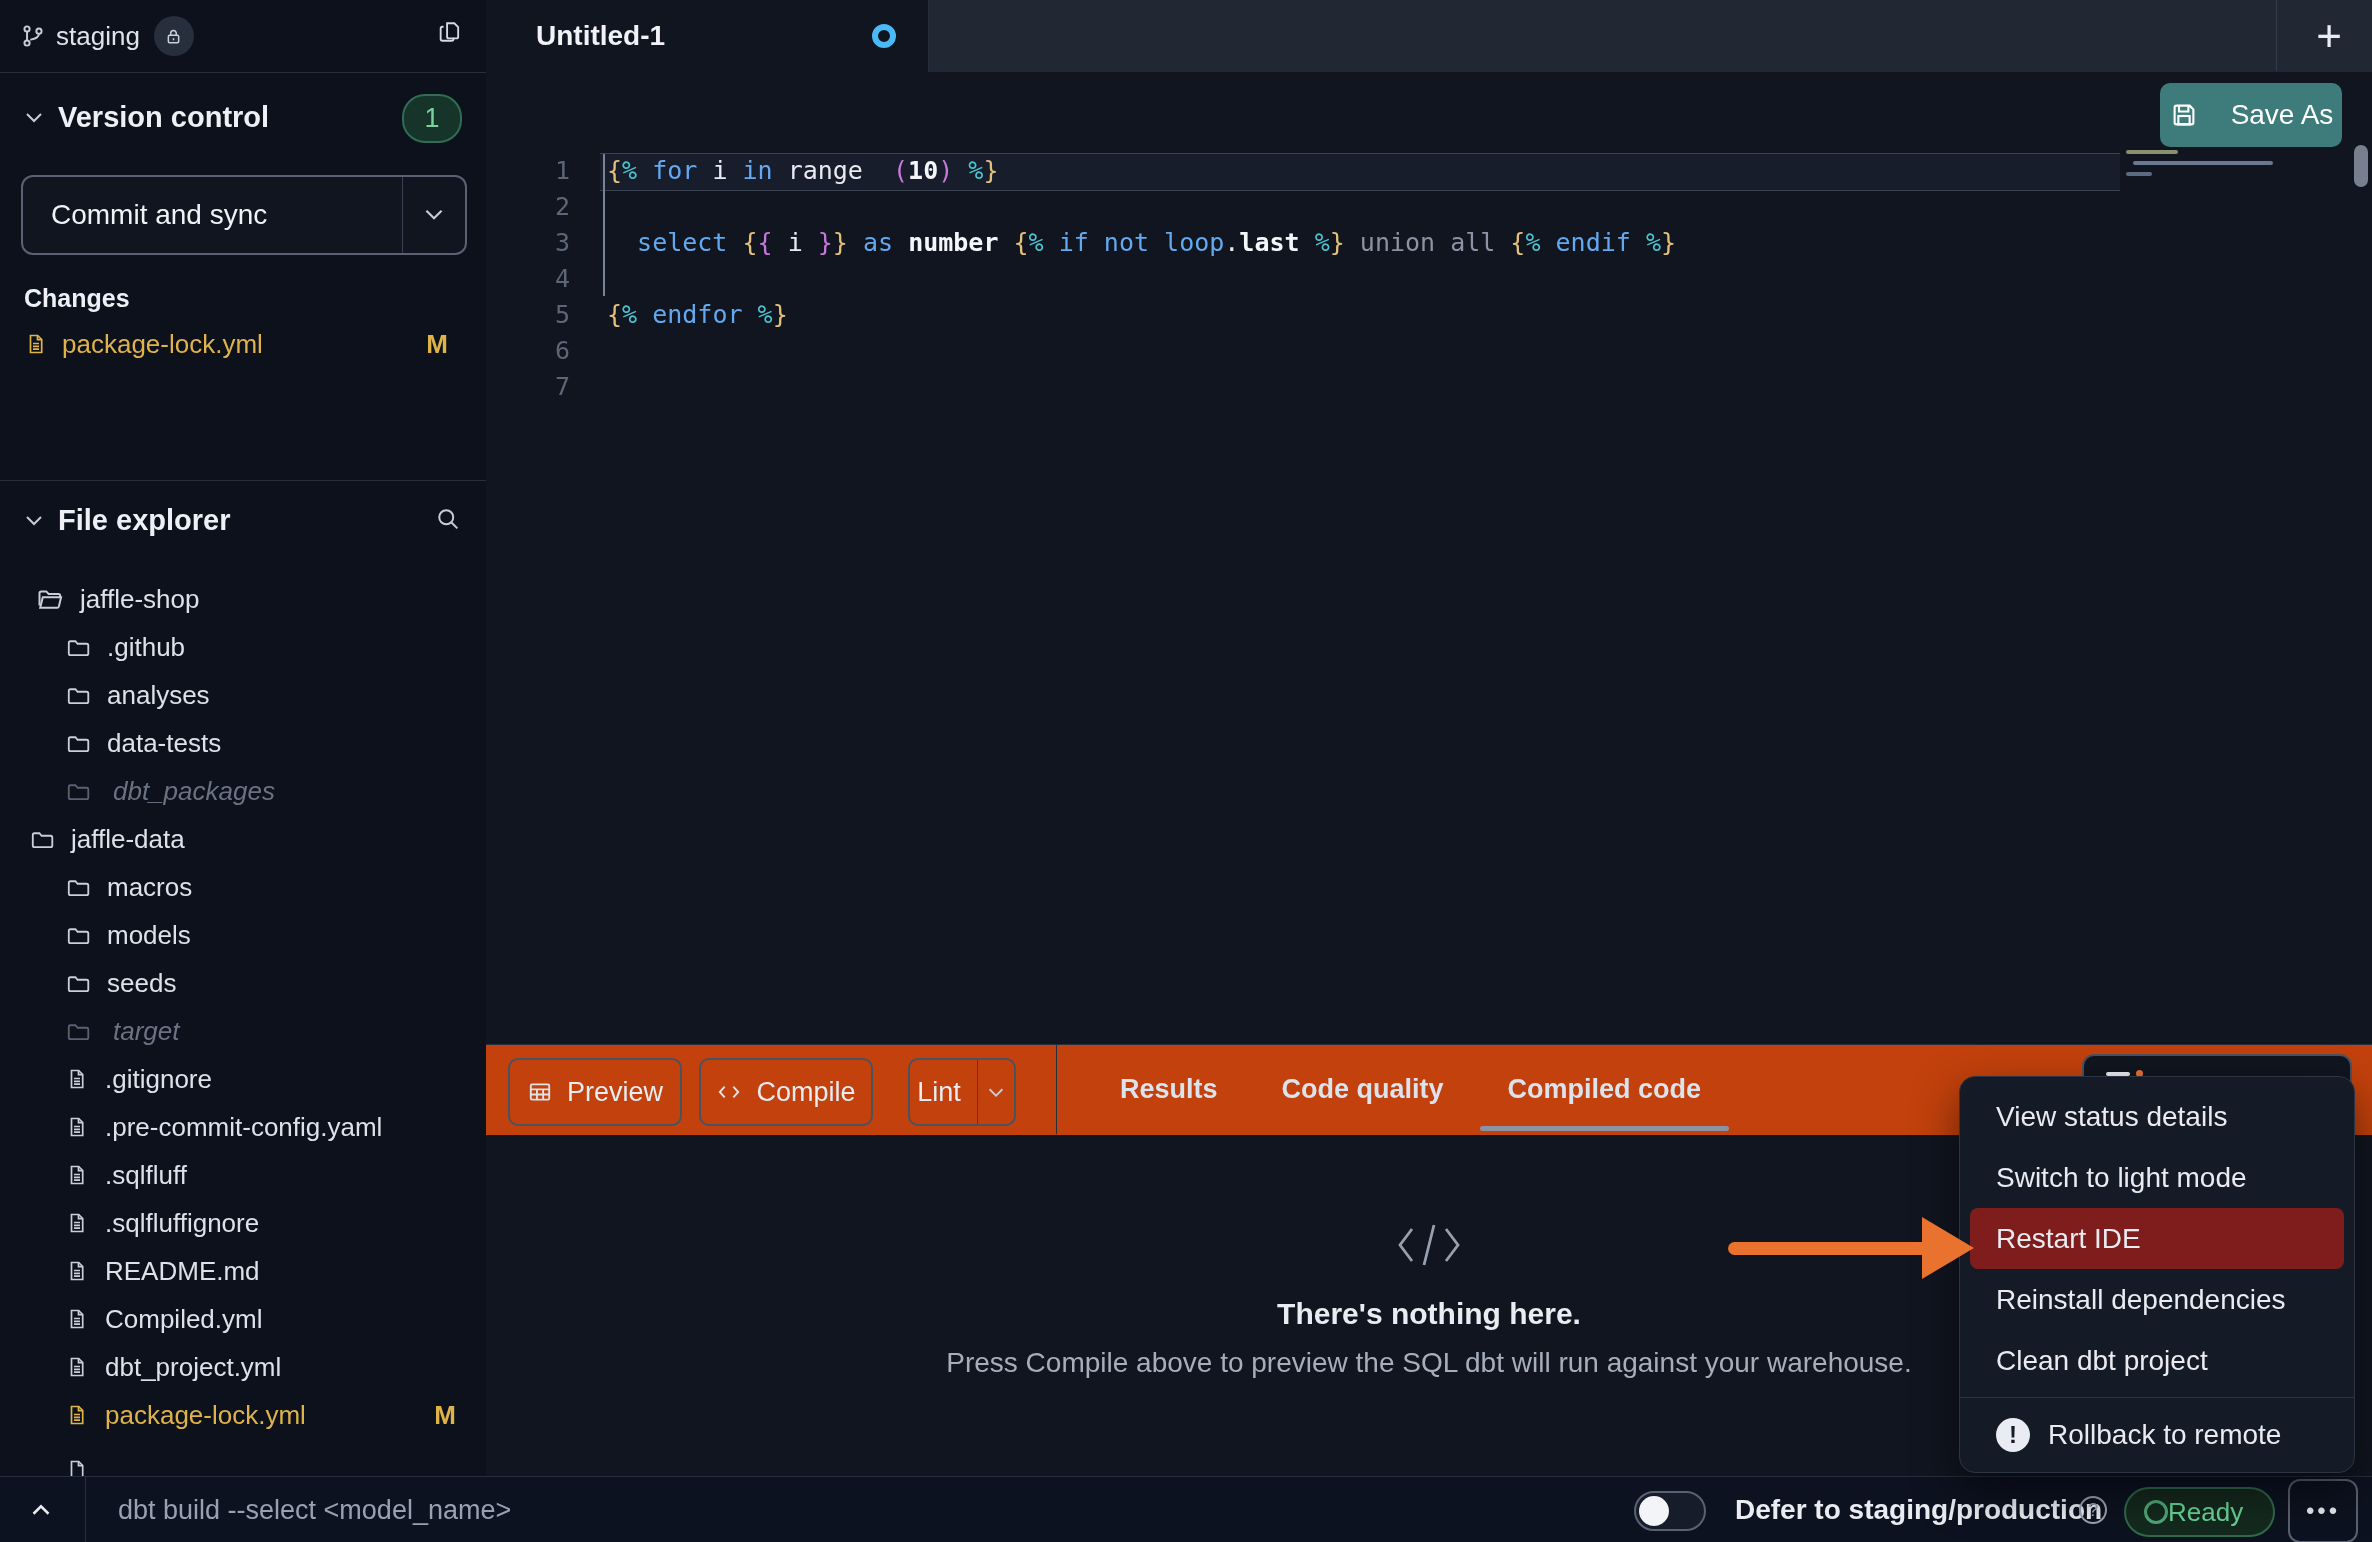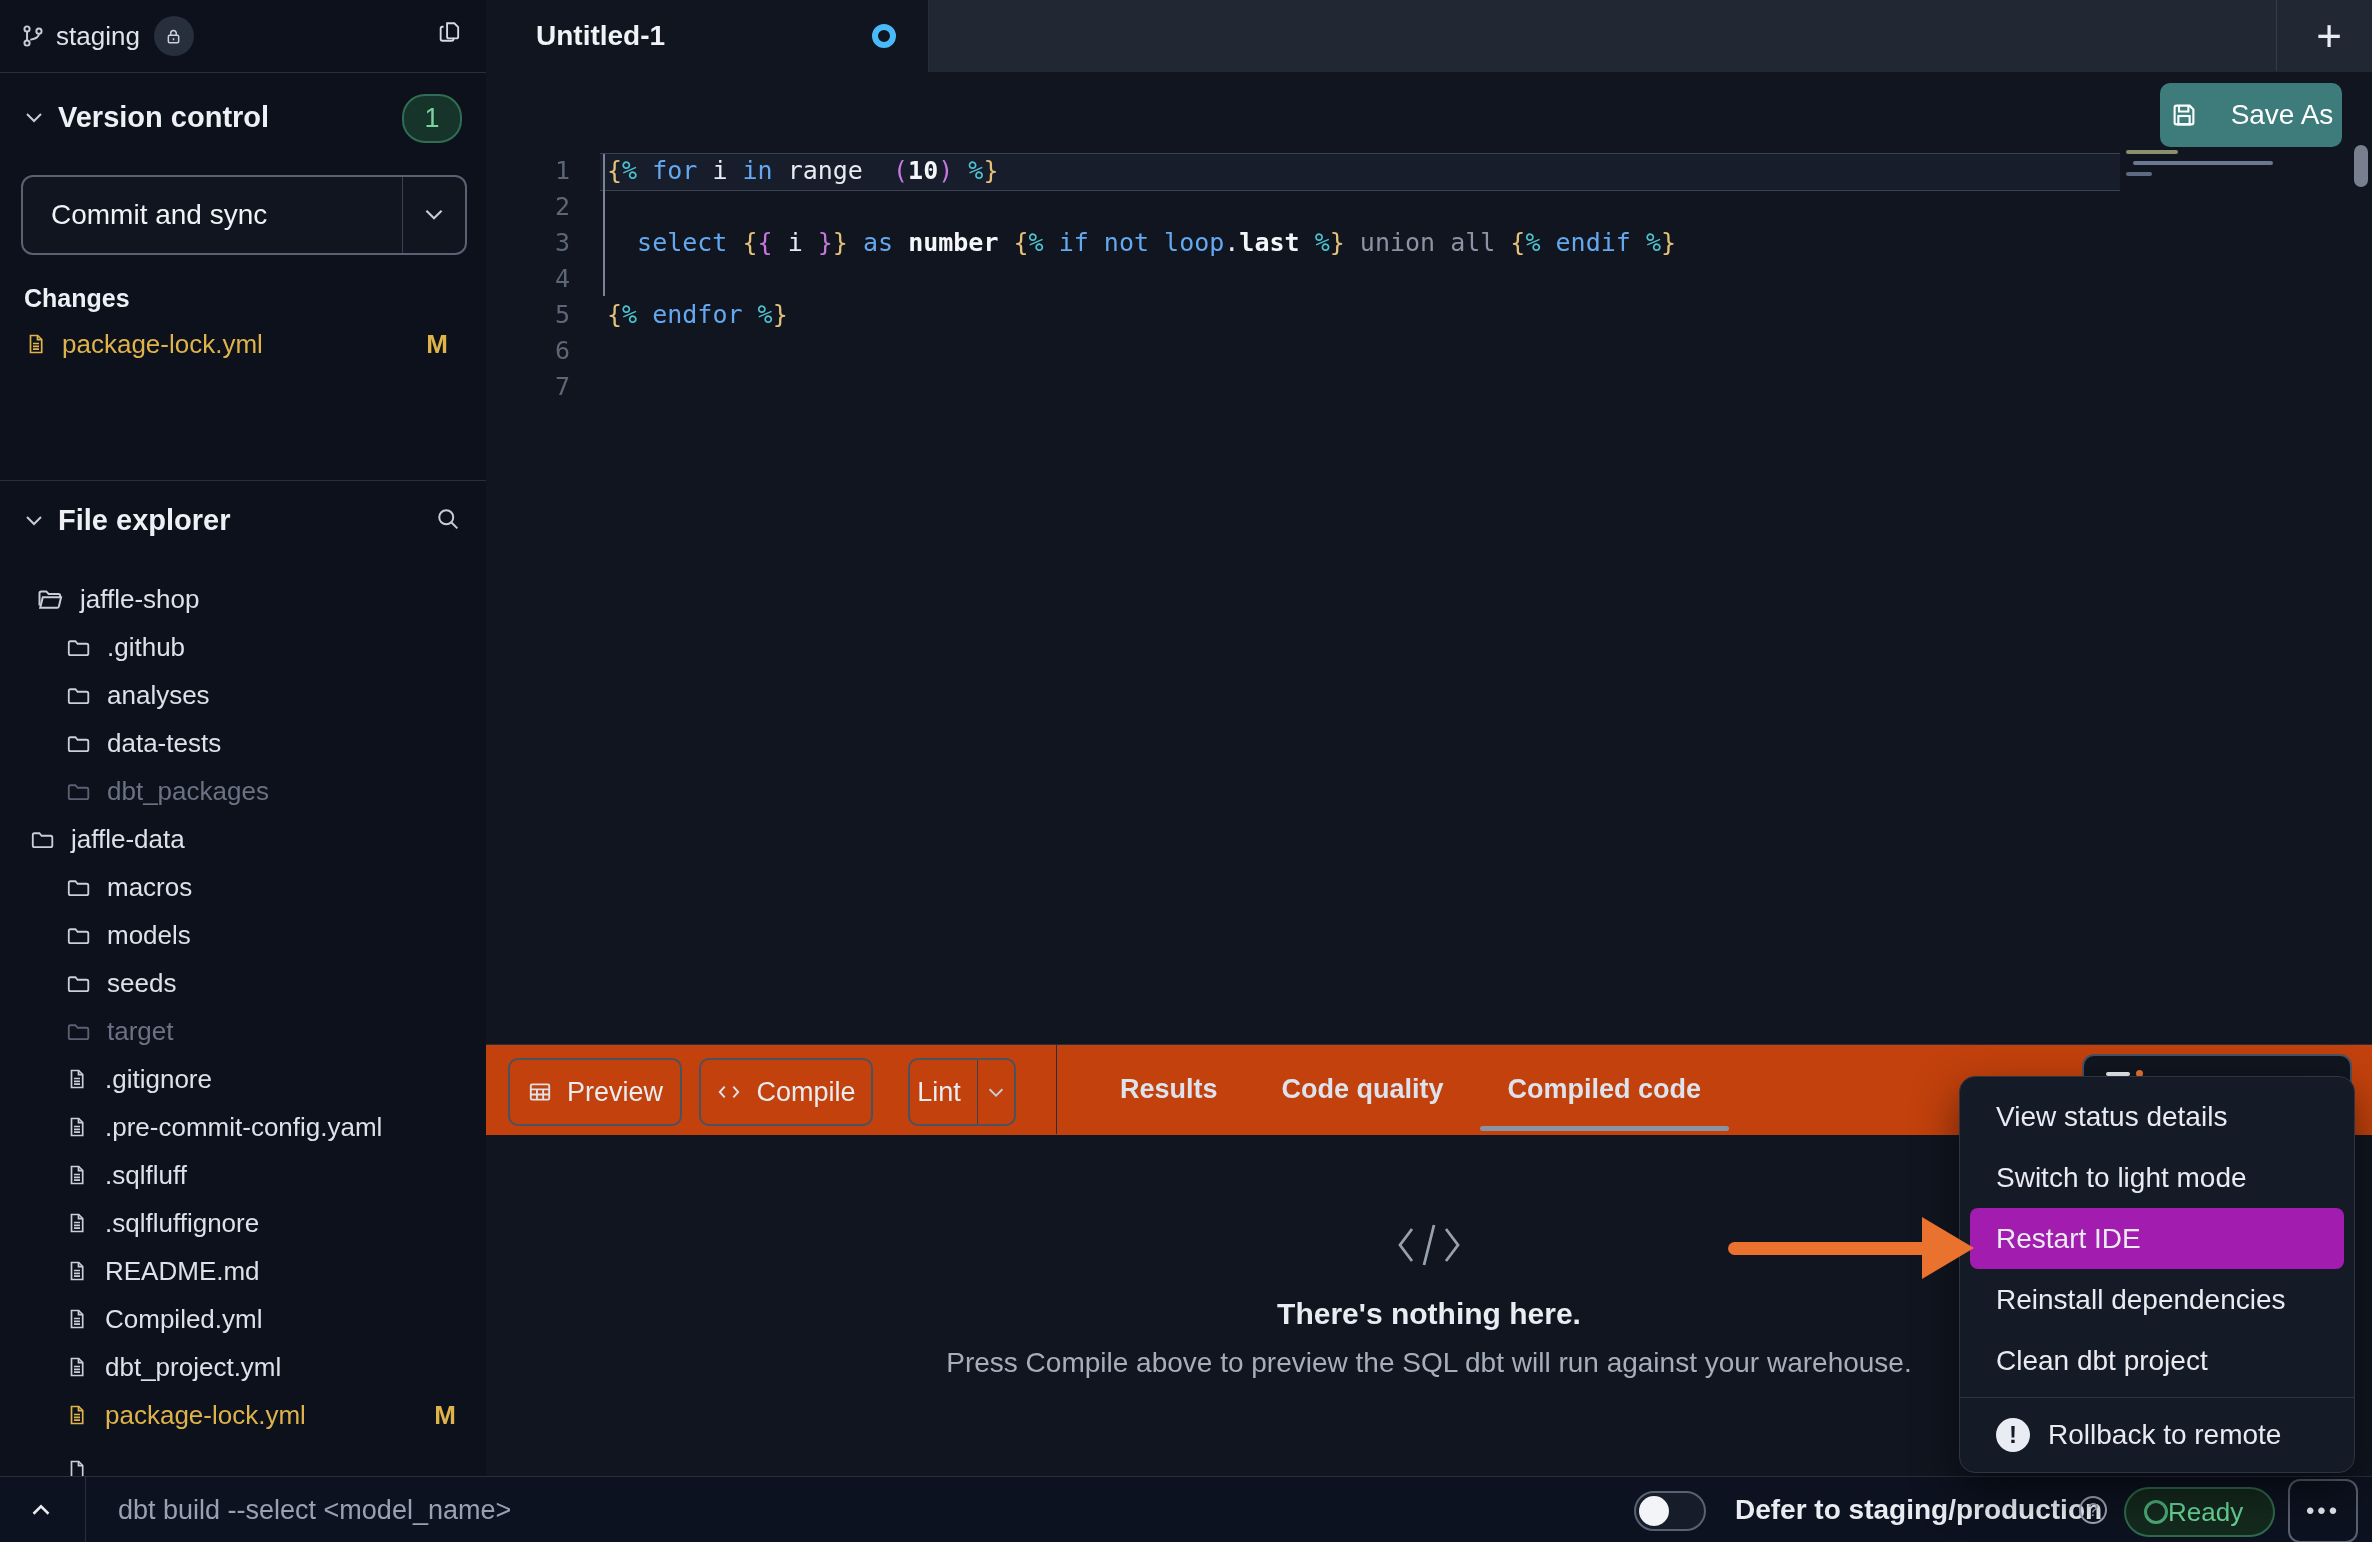--- a/index.html
+++ b/index.html
@@ -28,21 +28,21 @@
   #change-row .fname{font-size:26px;color:#e0b34a;}
   #change-row .mmark{position:absolute;right:14px;font-size:26px;font-weight:bold;color:#e0b34a;}
   #vc-divider{position:absolute;left:0;top:480px;width:100%;height:1px;background:#272e3c;}
   .search-btn{position:absolute;right:24px;top:8px;color:#c7cdd8;cursor:pointer;}
   #fx-list{position:absolute;left:0;top:575px;width:100%;height:901px;overflow:hidden;}
   .fx-row{position:relative;height:48px;display:flex;align-items:center;gap:16px;cursor:pointer;color:#dde1e9;}
   .fx-row .icn{color:#c9ced8;flex:0 0 auto;}
   .fx-row .lbl{font-size:26px;white-space:nowrap;}
   .fx-row.dim{color:#6a7283;}
   .fx-row.dim .icn{color:#596174;}
-  .fx-row.dim .lbl{}
+  .fx-row.dim .lbl{font-style:italic;margin-left:6px;}
   .fx-row.mod{color:#e0b34a;}
   .fx-row.mod .icn{color:#e0b34a;}
   .fx-row .mmark{position:absolute;right:30px;font-size:26px;font-weight:bold;color:#e0b34a;}
   #fx-partial{position:absolute;left:65px;top:1457px;color:#c9ced8;}
   
   #tabstrip{position:absolute;left:486px;top:0;width:1886px;height:72px;background:#222734;border-bottom:1px solid #272e3c;}
   #active-tab{position:absolute;left:0;top:0;width:442px;height:72px;background:#10151f;border-right:1px solid #272e3c;display:flex;align-items:center;cursor:pointer;}
   #active-tab .ttl{margin-left:50px;font-size:28px;font-weight:bold;color:#f0f2f6;}
   #active-tab .dot{position:absolute;right:32px;width:12px;height:12px;border:6px solid #4ab9f7;border-radius:50%;}
   #plus-divider{position:absolute;left:1790px;top:0;width:1px;height:71px;background:#343b49;}
@@ -84,21 +84,21 @@
   #empty-icon{margin:86px auto 0;width:66px;color:#97a0af;}
   #empty-title{margin-top:28px;font-size:30px;font-weight:bold;color:#e9ecf1;}
   #empty-sub{margin-top:16px;font-size:28px;color:#a6aebc;}
   #partial-btn{position:absolute;left:2082px;top:1054px;width:266px;height:52px;border:2px solid #4a5262;border-radius:12px;background:#10151f;z-index:10;}
   #partial-btn .bar{position:absolute;left:22px;top:16px;width:24px;height:4px;background:#e9ecf1;border-radius:2px;}
   #partial-btn .odot{position:absolute;left:52px;top:14px;width:7px;height:7px;background:#e9722f;border-radius:50%;}
   
   #menu{position:absolute;left:1959px;top:1076px;width:396px;height:397px;background:#141a26;border:1px solid #2d3443;
         border-radius:16px;box-shadow:0 18px 44px rgba(0,0,0,.5);z-index:50;padding-top:9px;box-sizing:border-box;}
   .mitem{height:61px;margin:0 10px;display:flex;align-items:center;padding-left:26px;font-size:28px;color:#e9ebf1;border-radius:8px;cursor:pointer;}
-  .mitem.hl{background:#a21caf;}
+  .mitem.hl{background:#7f1d1d;}
   .mdivider{height:1px;background:#2b3240;margin:6px 0;}
   .excl{width:34px;height:34px;border-radius:50%;background:#e9ecf2;color:#141a26;font-weight:bold;font-size:24px;
         display:flex;align-items:center;justify-content:center;margin-right:18px;flex:0 0 auto;}
   
   #arrow{position:absolute;z-index:60;}
   #arrow .tail{position:absolute;left:1728px;top:1242px;width:200px;height:13px;background:#e9722f;border-radius:7px 0 0 7px;}
   #arrow .head{position:absolute;left:1922px;top:1217px;width:0;height:0;border-left:52px solid #e9722f;
                border-top:31px solid transparent;border-bottom:31px solid transparent;}
   
   #bottombar{position:absolute;left:0;top:1476px;width:2372px;height:66px;background:#0d1220;border-top:1px solid #272e3c;z-index:40;}

